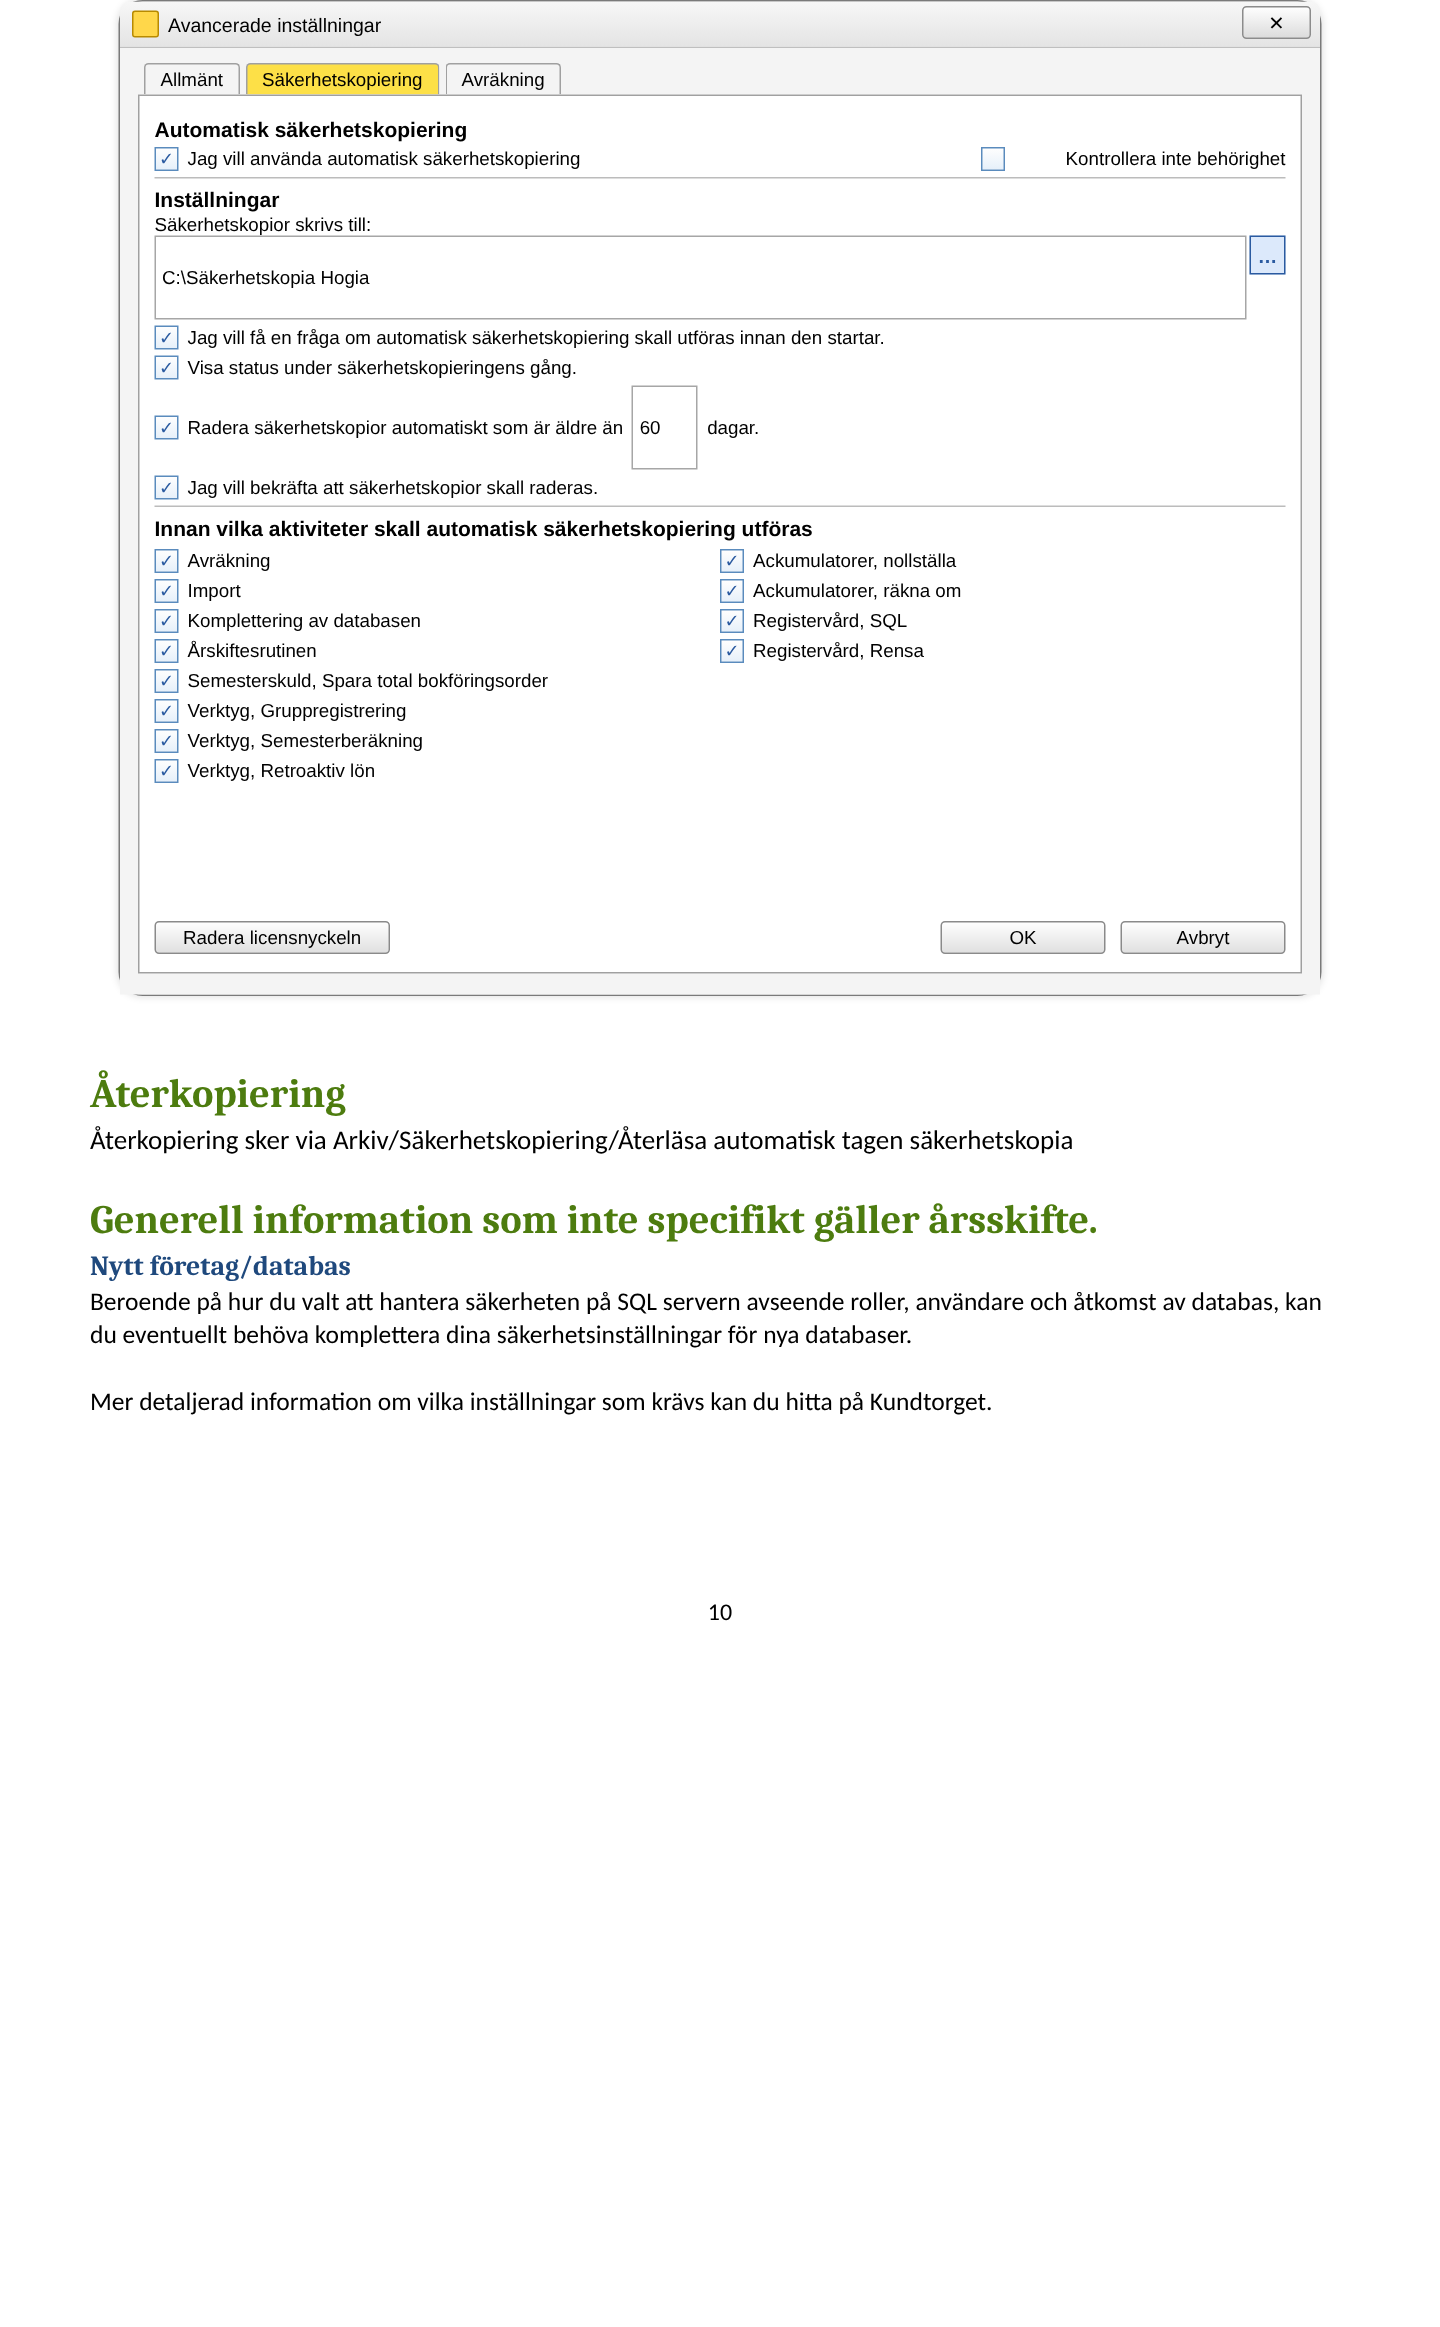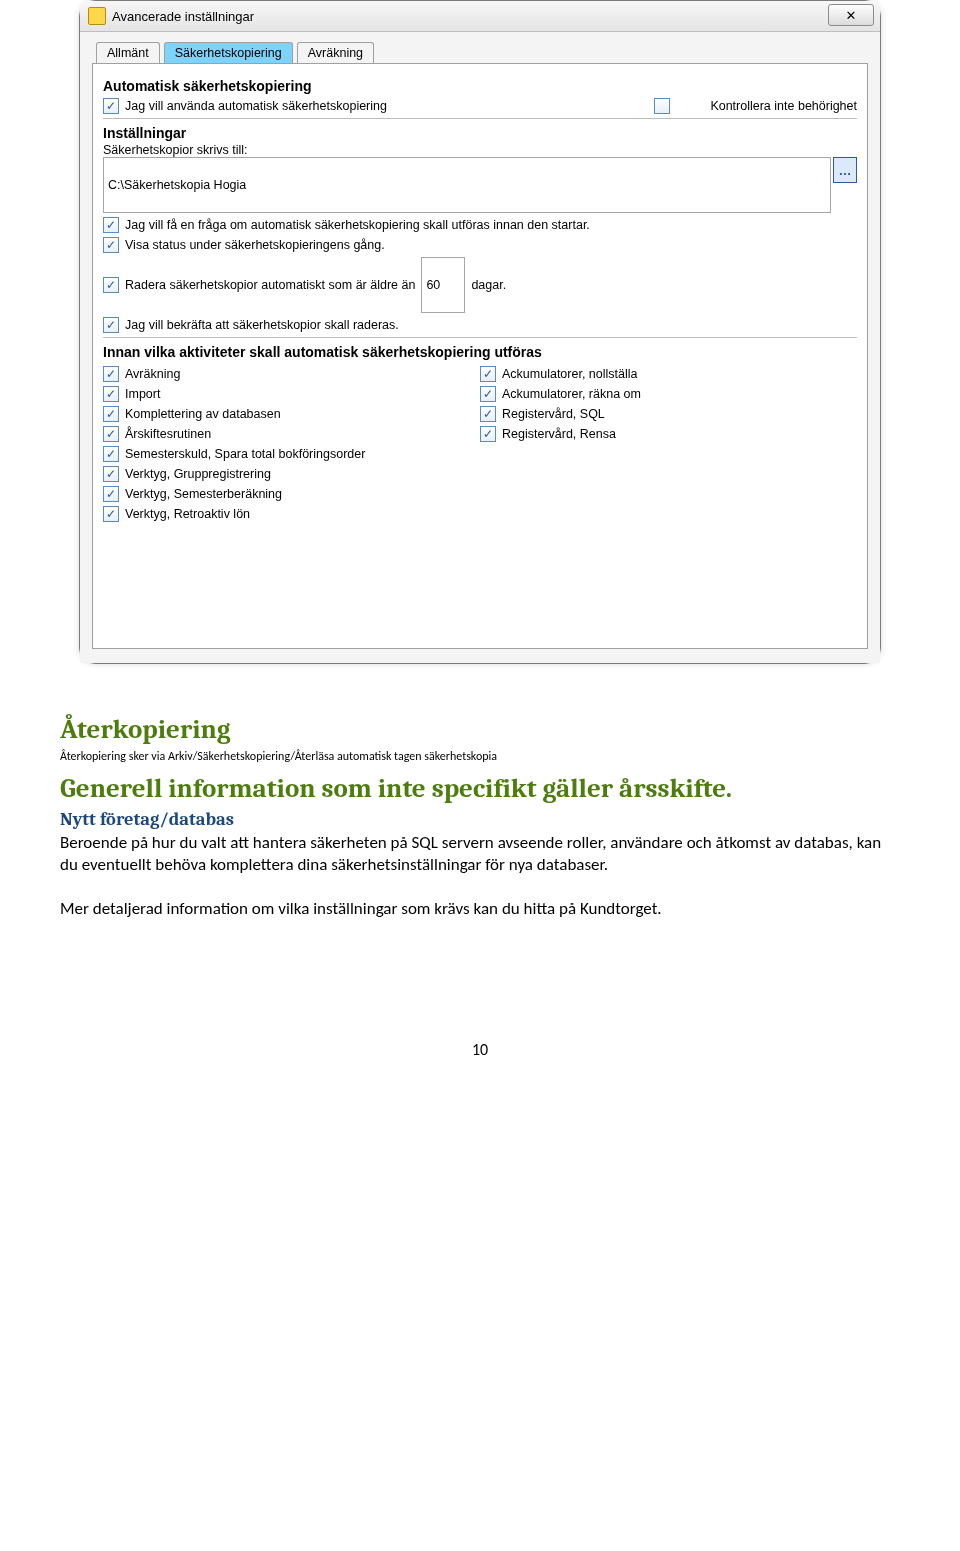--- a/index.html
+++ b/index.html
@@ -72,21 +72,21 @@
   .tab {
     background: #f4f4f4;
     border: 1px solid #a0a0a0;
     border-bottom: none;
     padding: 3px 10px;
     border-radius: 3px 3px 0 0;
     cursor: pointer;
     font-size: 12.5px;
   }
   .tab.active {
-    background: #7dd3fc;
+    background: #fde047;
     position: relative;
     top: 0;
   }
   .tabpanel {
     border: 1px solid #a0a0a0;
     background: #fff;
     padding: 10px 10px 14px 10px;
     min-height: 560px;
     position: relative;
   }
@@ -182,22 +182,22 @@
   .doc { padding-top: 10px; }
   .doc h2 {
     font-family: Cambria, Georgia, serif;
     color: #4d7c0f;
     font-weight: bold;
     font-size: 27px;
     margin: 0 0 4px 0;
   }
   .doc p {
     font-family: Calibri, Arial, sans-serif;
-    font-size: 12px;
-    margin: 0 0 8px 0;
+    font-size: 18px;
+    margin: 0 0 26px 0;
     line-height: 1.3;
   }
   .doc .subhead {
     font-family: Cambria, Georgia, serif;
     color: #1f497d;
     font-weight: bold;
     font-size: 18.5px;
     margin: 0 0 2px 0;
   }
   .doc .para2 {
@@ -326,20 +326,26 @@
                 <span class="chk checked"></span>
                 <span>Registervård, SQL</span>
               </div>
             <div class="row">
                 <span class="chk checked"></span>
                 <span>Registervård, Rensa</span>
               </div>
           </div>
         </div>
 
+        <div class="footer-btns">
+          <span class="btn">Radera licensnyckeln</span>
+          <span class="spacer"></span>
+          <span class="btn">OK</span>
+          <span class="btn">Avbryt</span>
+        </div>
       </div>
     </div>
   </div>
 
   <div class="doc">
     <h2>Återkopiering</h2>
     <p>Återkopiering sker via Arkiv/Säkerhetskopiering/Återläsa automatisk tagen säkerhetskopia</p>
 
     <h2>Generell information som inte specifikt gäller årsskifte.</h2>
     <div class="subhead">Nytt företag/databas</div>

